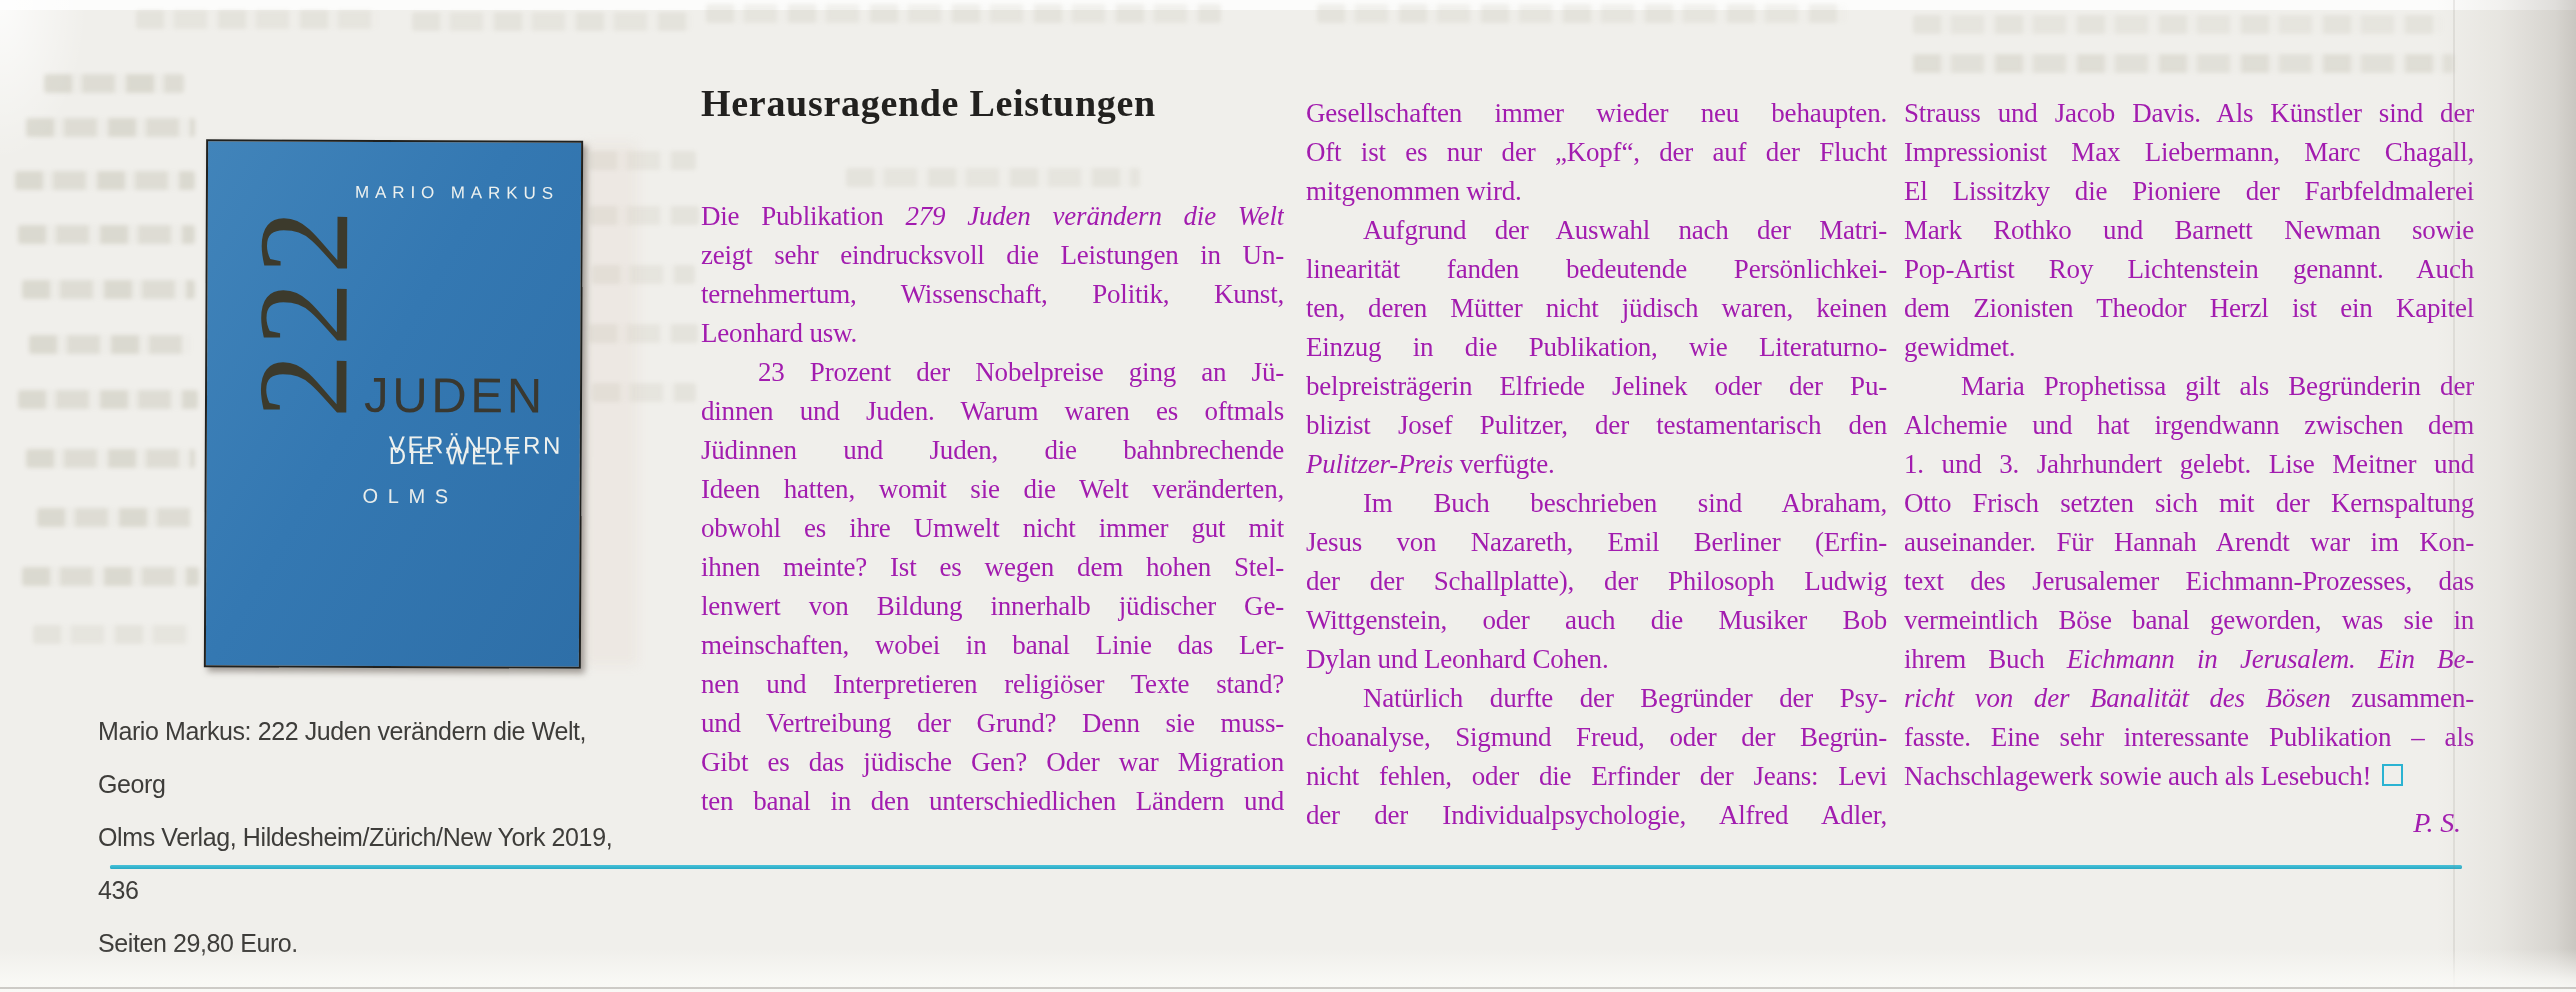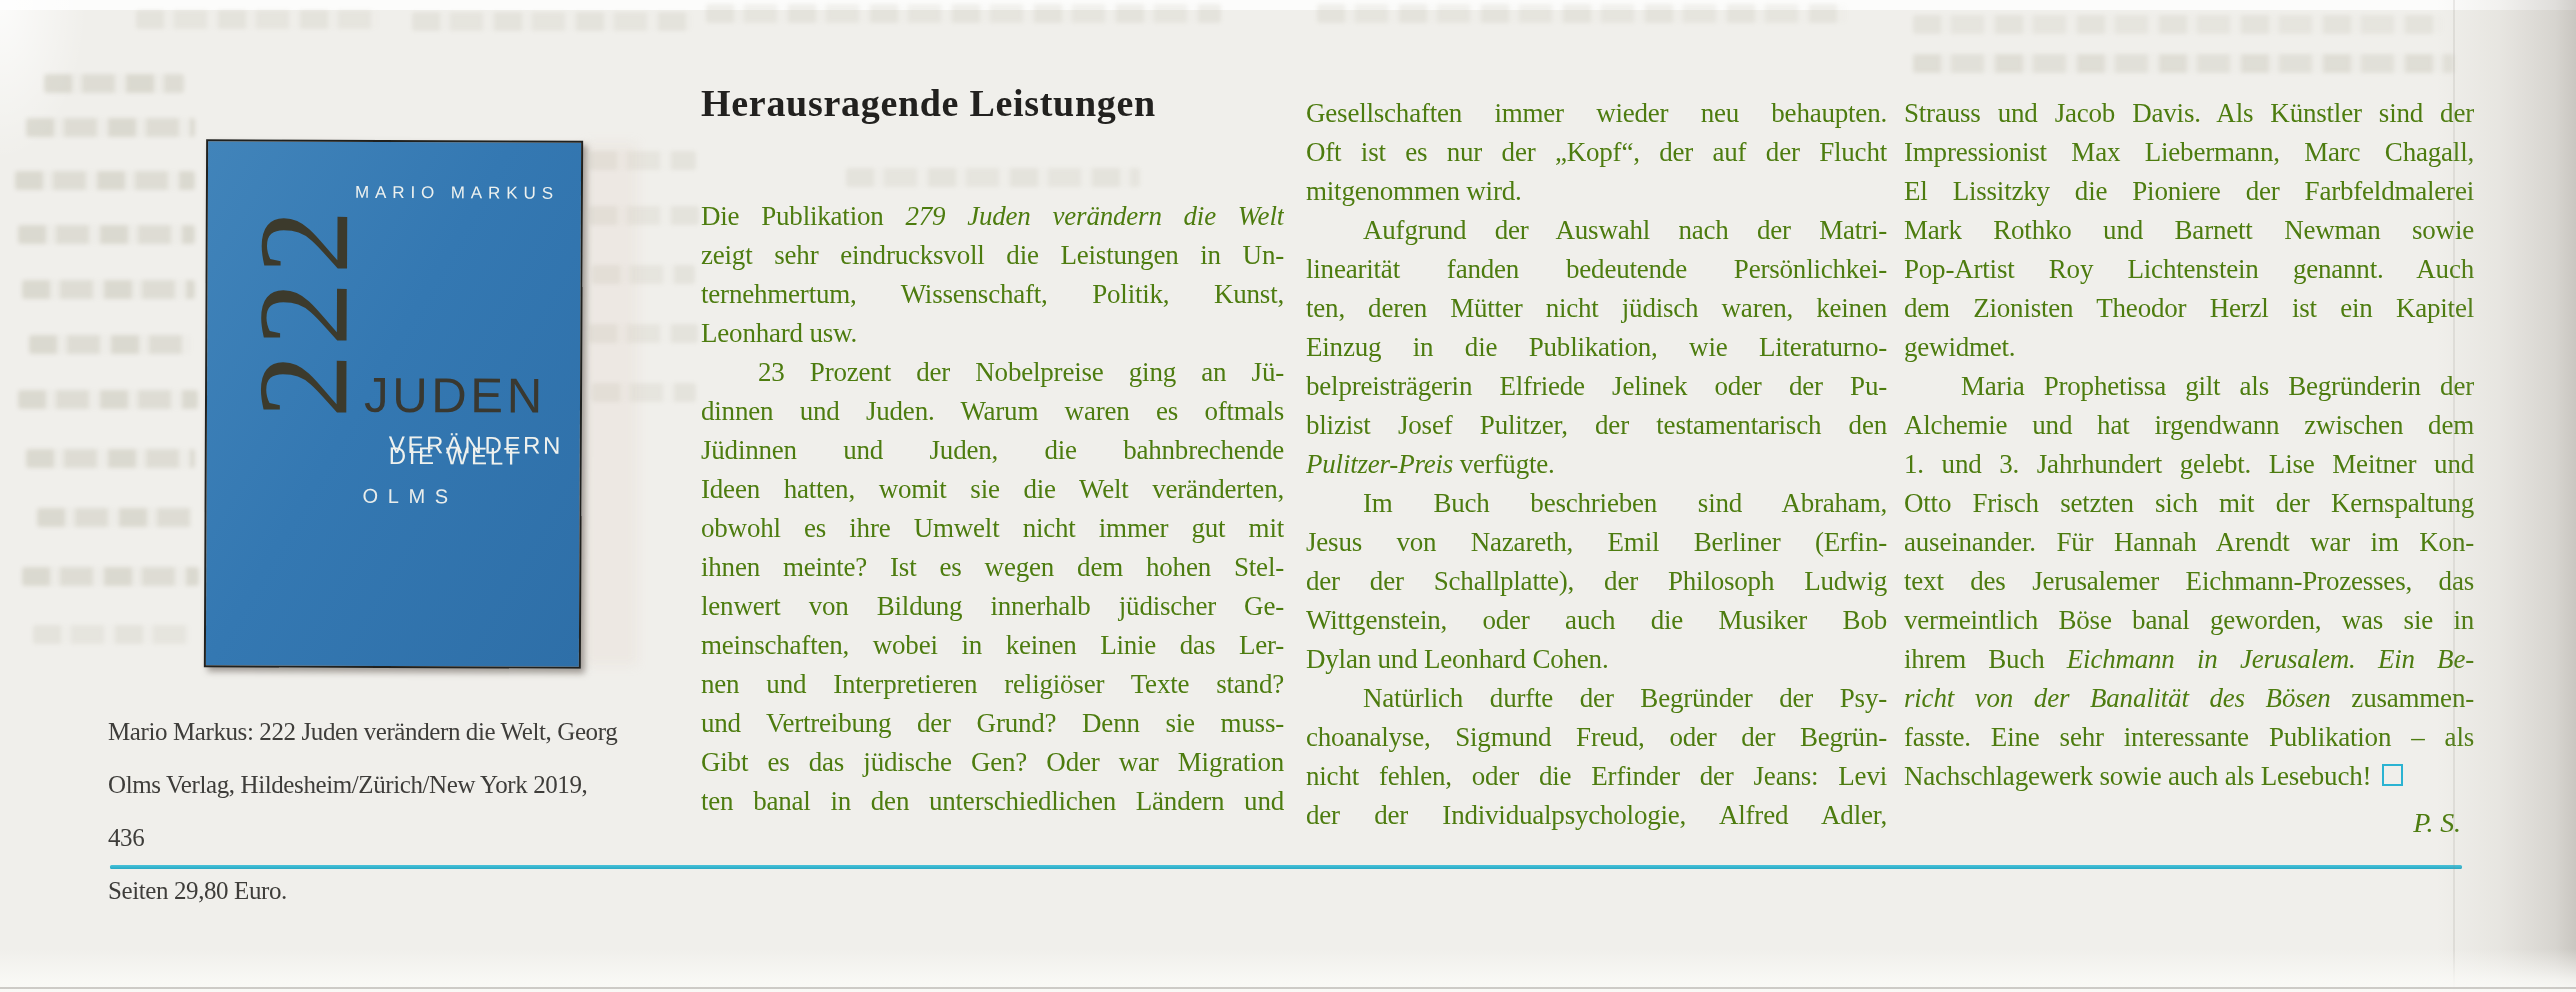--- a/index.html
+++ b/index.html
@@ -42,28 +42,28 @@
   .cover .num{transform:rotate(-90deg);white-space:nowrap;font-family:"Liberation Serif",serif;
     font-size:129px;line-height:1;letter-spacing:7.4px;color:#3c3a2c;}
   .cover .juden{position:absolute;left:157px;top:225px;font-family:"Liberation Sans",sans-serif;
     font-size:49px;letter-spacing:3.7px;color:#393830;white-space:nowrap;}
   .cover .sub{position:absolute;left:182px;font-family:"Liberation Sans",sans-serif;
     font-size:24px;letter-spacing:2.6px;color:#eef1ee;white-space:nowrap;}
   .cover .sub1{top:289px;} .cover .sub2{top:300px;}
   .cover .olms{position:absolute;left:156px;top:343px;font-family:"Liberation Sans",sans-serif;
     font-size:20px;letter-spacing:9.6px;color:#e9edeb;white-space:nowrap;}
   
-  .caption{position:absolute;left:108px;top:705px;width:515px;
-    font-family:Liberation Serif, serif;font-size:25px;letter-spacing:-0.4px;
+  .caption{position:absolute;left:98px;top:705px;width:515px;
+    font-family:Liberation Sans, sans-serif;font-size:25px;letter-spacing:-0.4px;
     line-height:53px;color:#3e3d3a;}
   
   .headline{position:absolute;left:701px;top:81px;font-family:"Liberation Serif",serif;
     font-weight:700;font-size:38px;letter-spacing:0.7px;color:#22211f;white-space:nowrap;}
   .col{position:absolute;font-family:"Liberation Serif",serif;font-size:27px;
-    letter-spacing:-0.2px;color:#4d7c0f;}
+    letter-spacing:-0.2px;color:#a21caf;}
   #col1{left:701px;top:197px;width:583px;}
   #col2{left:1306px;top:94px;width:581px;}
   #col3{left:1904px;top:94px;width:570px;}
   .line{height:39px;line-height:39px;overflow:hidden;}
   .line.j{text-align:justify;text-align-last:justify;}
   .line.l{text-align:left;}
   .line.in{text-indent:57px;}
   .sig{height:39px;line-height:39px;margin-top:7.4px;text-align:right;padding-right:13.2px;
     font-style:italic;font-size:28px;}
   .endsq{display:inline-block;width:17.7px;height:17.7px;border:2.2px solid #2bb3d2;
@@ -129,21 +129,21 @@
       <div class="line j">zeigt sehr eindrucksvoll die Leistungen in Un-</div>
       <div class="line j">ternehmertum, Wissenschaft, Politik, Kunst,</div>
       <div class="line l">Leonhard usw.</div>
       <div class="line j in">23 Prozent der Nobelpreise ging an Jü-</div>
       <div class="line j">dinnen und Juden. Warum waren es oftmals</div>
       <div class="line j">Jüdinnen und Juden, die bahnbrechende</div>
       <div class="line j">Ideen hatten, womit sie die Welt veränderten,</div>
       <div class="line j">obwohl es ihre Umwelt nicht immer gut mit</div>
       <div class="line j">ihnen meinte? Ist es wegen dem hohen Stel-</div>
       <div class="line j">lenwert von Bildung innerhalb jüdischer Ge-</div>
-      <div class="line j">meinschaften, wobei in keinen Linie das Ler-</div>
+      <div class="line j">meinschaften, wobei in banal Linie das Ler-</div>
       <div class="line j">nen und Interpretieren religiöser Texte stand?</div>
       <div class="line j">und Vertreibung der Grund? Denn sie muss-</div>
       <div class="line j">Gibt es das jüdische Gen? Oder war Migration</div>
       <div class="line j">ten banal in den unterschiedlichen Ländern und</div>
     </div>
   <div id="col2" class="col">
       <div class="line j">Gesellschaften immer wieder neu behaupten.</div>
       <div class="line j">Oft ist es nur der „Kopf“, der auf der Flucht</div>
       <div class="line l">mitgenommen wird.</div>
       <div class="line j in">Aufgrund der Auswahl nach der Matri-</div>

